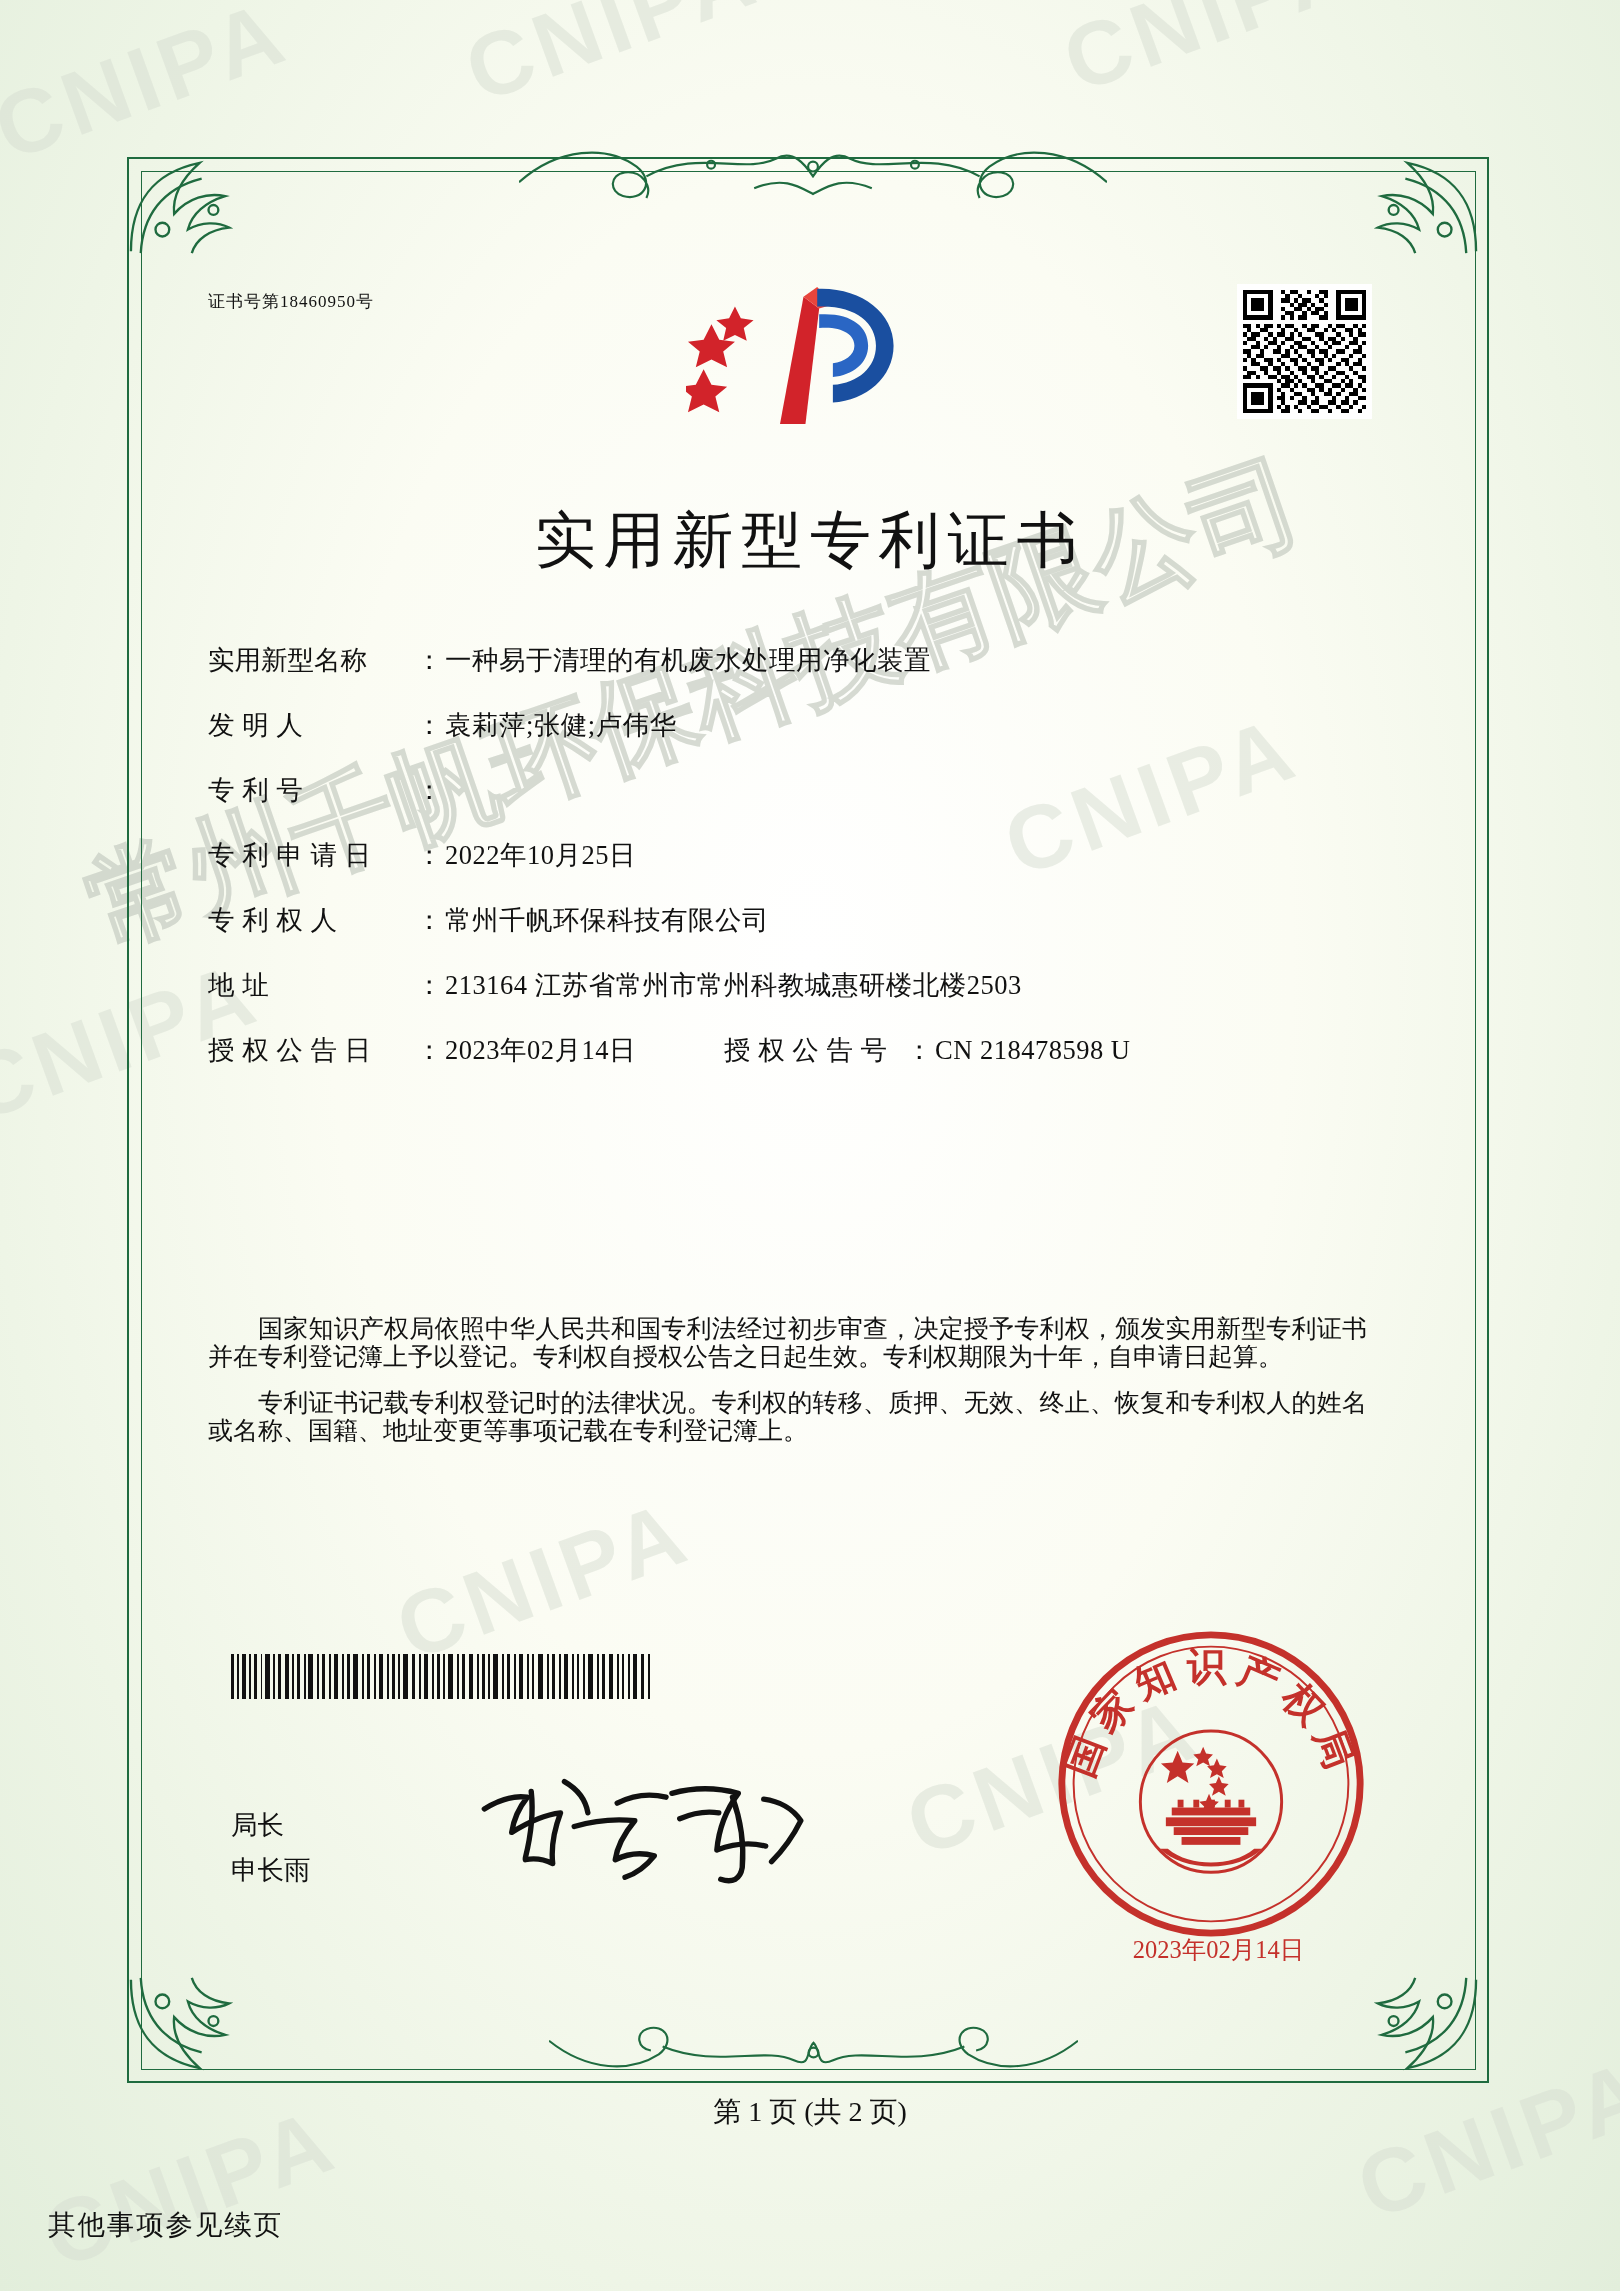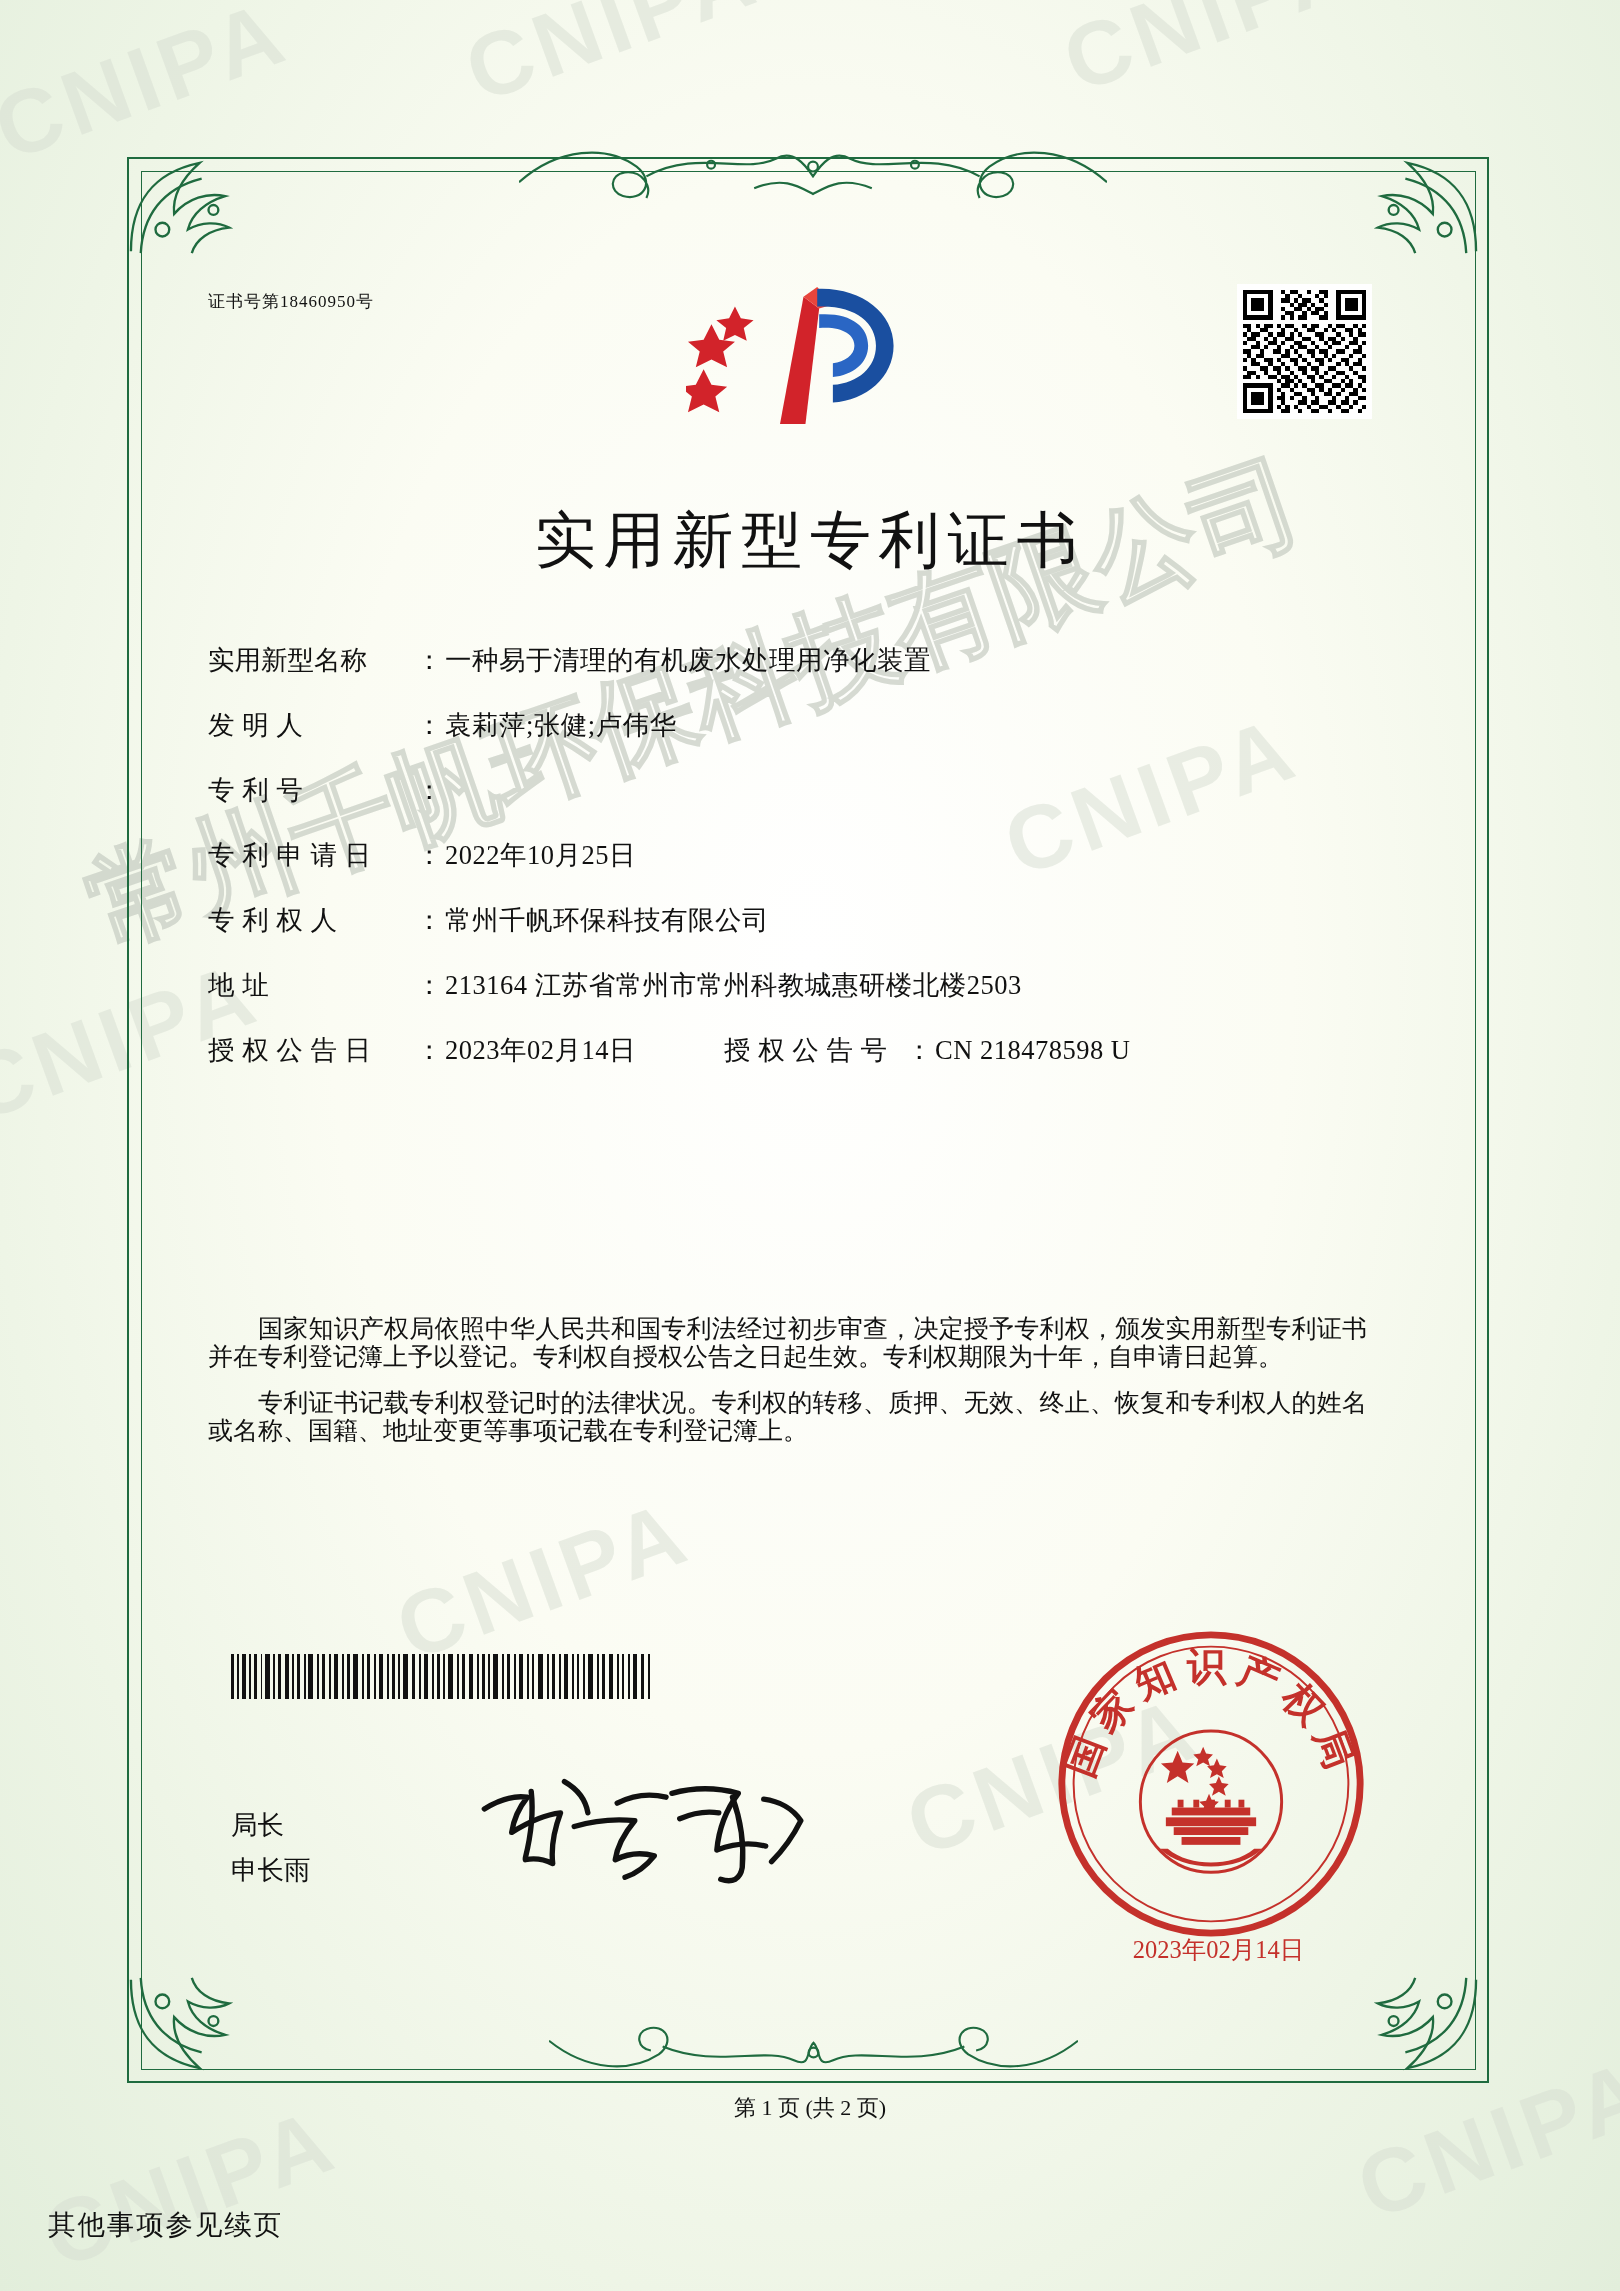--- a/index.html
+++ b/index.html
@@ -222,21 +222,21 @@
     color: #c4312b;
     font-family: "Liberation Serif", serif;
   }
 
   
   .page-num {
     position: absolute;
     left: 0; right: 0;
     top: 2093px;
     text-align: center;
-    font-size: 22px;
+    font-size: 28px;
     color: #111;
   }
   .footer-note {
     position: absolute;
     left: 0; right: 0;
     top: 2207px;
     font-size: 27.4px;
     letter-spacing: 2px;
     color: #111;
     margin-left: 48px;

